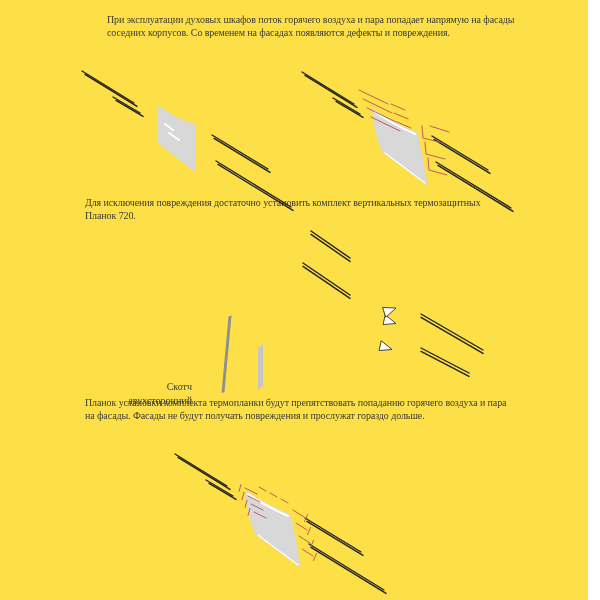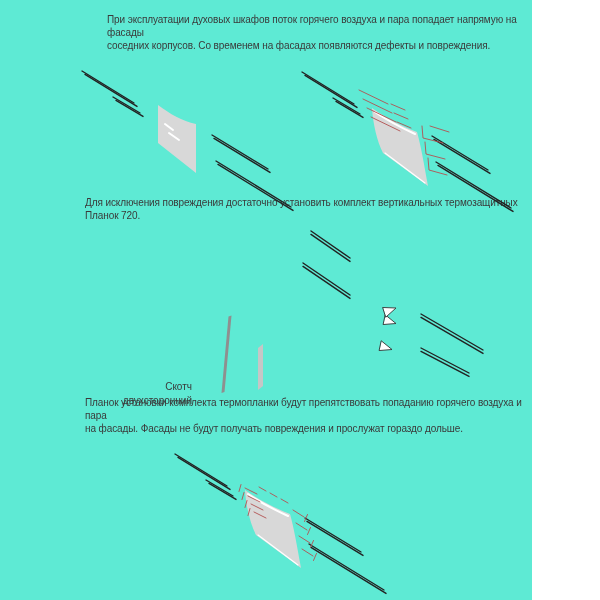--- a/index.html
+++ b/index.html
@@ -1,16 +1,16 @@
 <!DOCTYPE html>
 <html style="--line: #333333; --door: #d8d8d8; --tape: #8f8f8f; --arrow: #b25151;"><head>
 <meta charset="utf-8">
 <style>
   html,body{margin:0;padding:0;background:#fff;}
-  .page{position:relative;width:532px;height:600px;background:#5eead4;font-family:Liberation Sans, sans-serif;overflow:hidden;}
+  .page{position:relative;width:588px;height:600px;background:#fde047;font-family:Liberation Serif, serif;overflow:hidden;}
   .para{position:absolute;font-size:10px;line-height:13px;color:#3a3a3a;white-space:pre-line;letter-spacing:-0.1px;}
   #p1{left:107px;top:13px;}
   #p2{left:85px;top:196px;}
   #p3{left:85px;top:396px;}
   .tape-label{position:absolute;left:100px;top:345px;width:92px;text-align:right;font-size:10px;line-height:14px;color:#3a3a3a;white-space:pre-line;margin-top:35px;}
   svg{position:absolute;left:0;top:0;}
   svg path, svg ellipse, svg circle, svg line{stroke:var(--line,#333333),;fill:none;stroke-width:0.9;stroke-linecap:round;}
   .handle{stroke:#222;stroke-width:1.4;}
   .thick{stroke-width:1.3;}
   .thin{stroke-width:0.6;}

